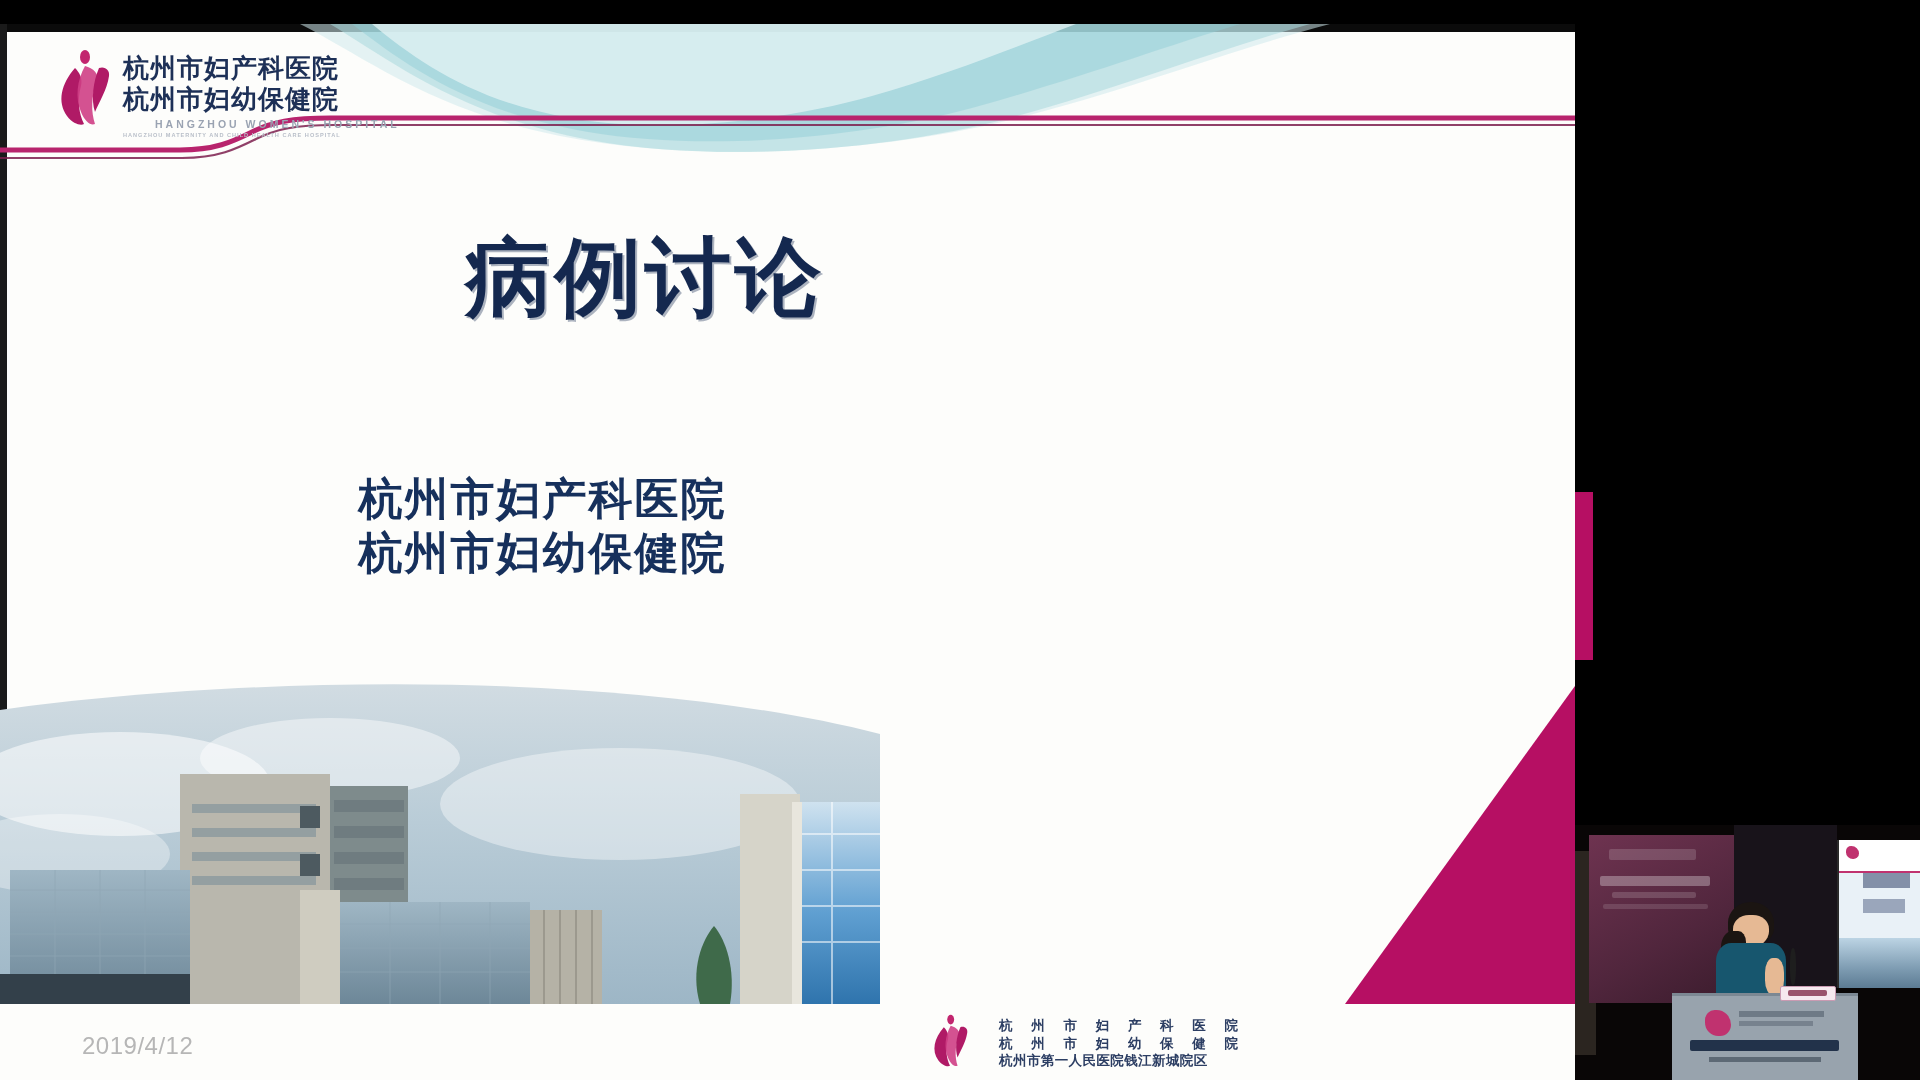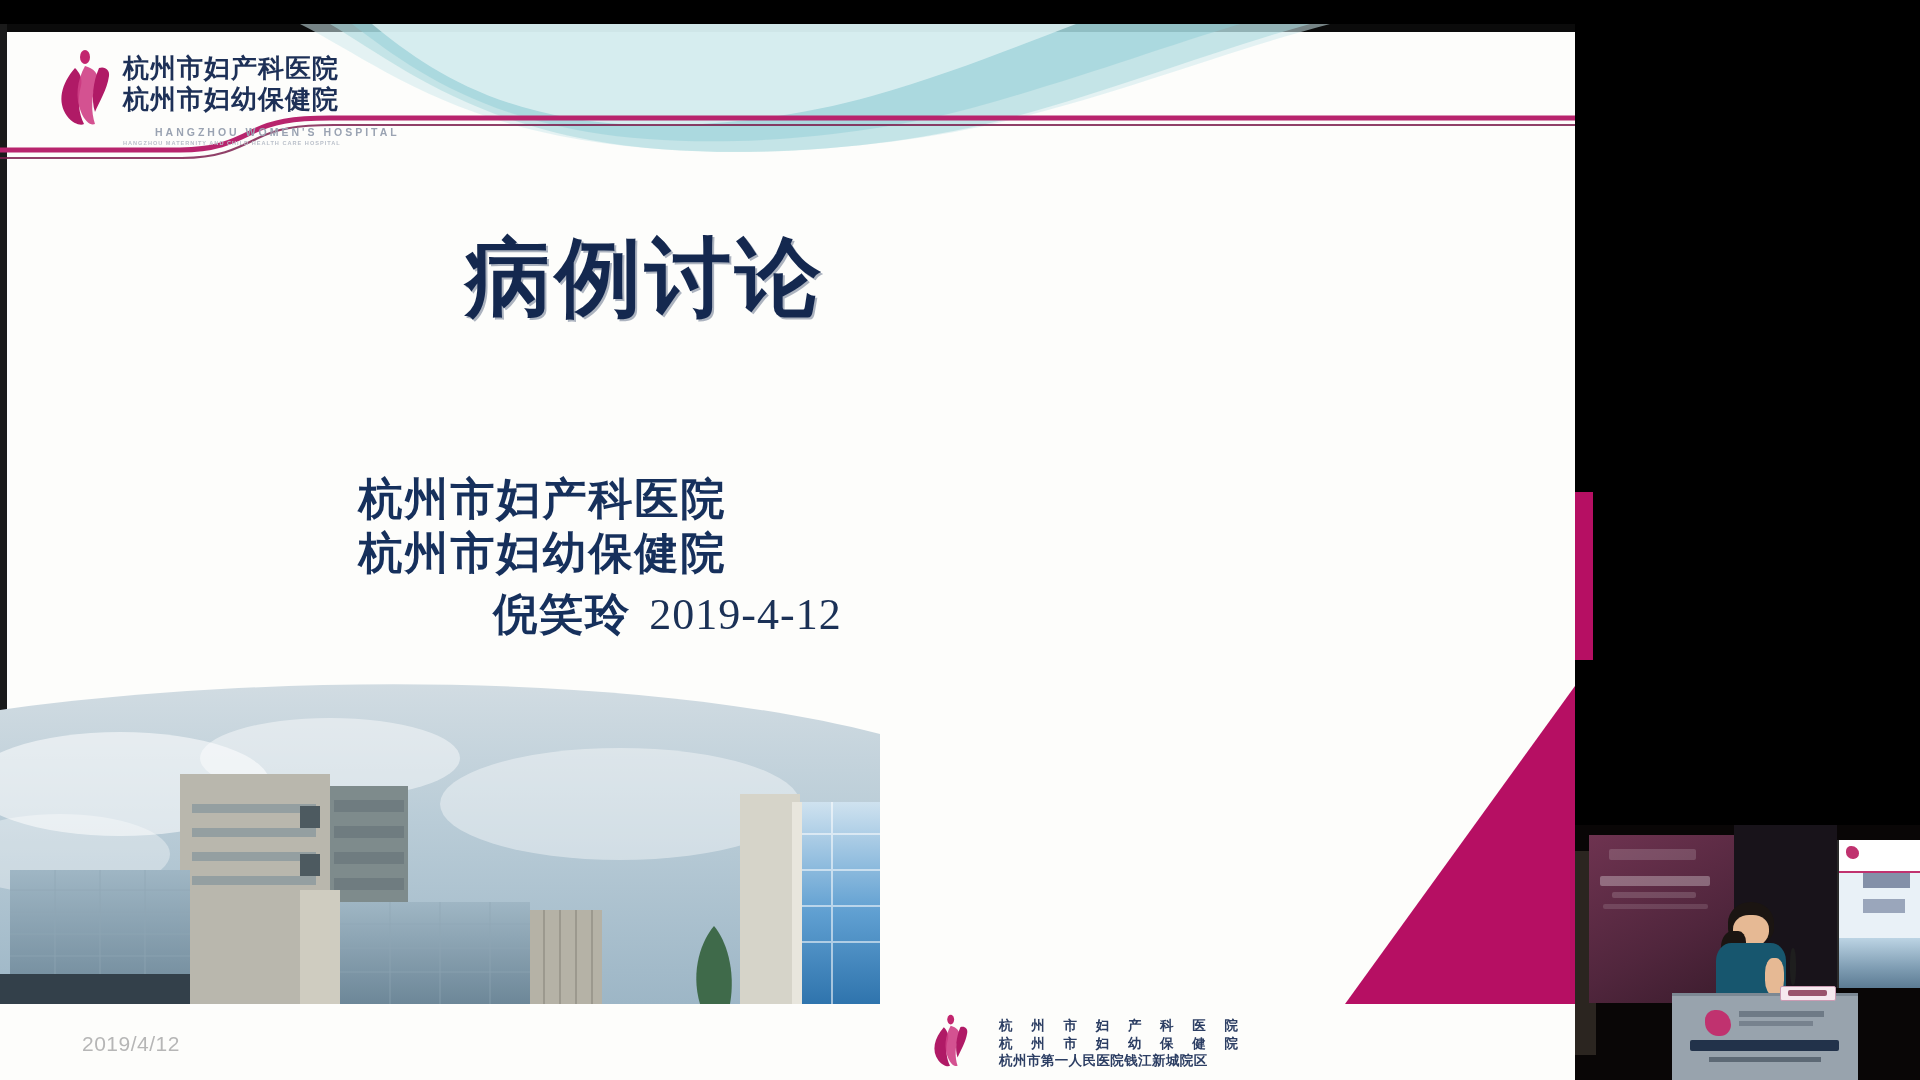--- a/index.html
+++ b/index.html
@@ -39,21 +39,21 @@
   }
   .flame{ width:58px; height:82px; position:relative; }
   .logo-text-block{ padding-top:3px; }
   .logo-cn{
     font-size:26px; font-weight:700; letter-spacing:1px;
     color:#1d3057; line-height:1.18;
     font-family:"DejaVu Sans","Liberation Sans",sans-serif;
   }
   .logo-en{
     font-size:10.5px; font-weight:700; letter-spacing:3.0px;
-    color:#9aa3b2; margin-top:12px;padding-left:32px;
+    color:#9aa3b2; margin-top:4px;padding-left:32px;
   }
   .logo-en2{
     font-size:5.6px; font-weight:700; letter-spacing:1.0px;
     color:#b9bfc9; margin-top:2px;
   }
 
   
   #main-title{
     position:absolute; left:0; top:196px; width:1290px;
     text-align:center;
@@ -97,21 +97,21 @@
     border-color:transparent transparent #b60f63 transparent;
   }
 
   
   #slide-footer{
     position:absolute; left:0; bottom:0; width:1575px; height:84px;
     background:#fdfdfb;
   }
   #footer-date{
     position:absolute; left:82px; top:28px;
-    font-size:21px; color:#b6b6b6; letter-spacing:.5px;
+    font-size:24px; color:#b6b6b6; letter-spacing:.5px;
   }
   #footer-logo{
     position:absolute; right:330px; top:10px;
     display:flex; align-items:center; gap:8px;
   }
   .flame-sm{ width:40px; height:58px; position:relative; }
   .footer-line{
     font-size:13.5px; font-weight:700; color:#2c3e63;
     letter-spacing:7px; line-height:1.35;
     font-family:"DejaVu Sans","Liberation Sans",sans-serif;
@@ -288,24 +288,20 @@
         <div class="logo-en">HANGZHOU WOMEN'S HOSPITAL</div>
         <div class="logo-en2">HANGZHOU MATERNITY AND CHILD HEALTH CARE HOSPITAL</div>
       </div>
     </div>
 
     <div id="main-title">病例讨论</div>
 
     <div id="subtitle-block">
       <div class="sub-line">杭州市妇产科医院</div>
       <div class="sub-line">杭州市妇幼保健院</div>
-      <div class="byline">
-        <span class="byline-name">倪笑玲</span>
-        <span class="byline-date">2019-4-12</span>
-      </div>
     </div>
 
     <div id="building-photo">
       <svg width="880" height="330" viewBox="0 0 880 330" preserveAspectRatio="none" xmlns="http://www.w3.org/2000/svg">
         <defs>
           <clipPath id="photoClip">
             <path d="M0,36 C240,2 620,-6 880,60 L880,330 L0,330 Z"></path>
           </clipPath>
           <linearGradient id="skyGrad" x1="0" y1="0" x2="0" y2="1">
             <stop offset="0%" stop-color="#d3dde3"></stop>

